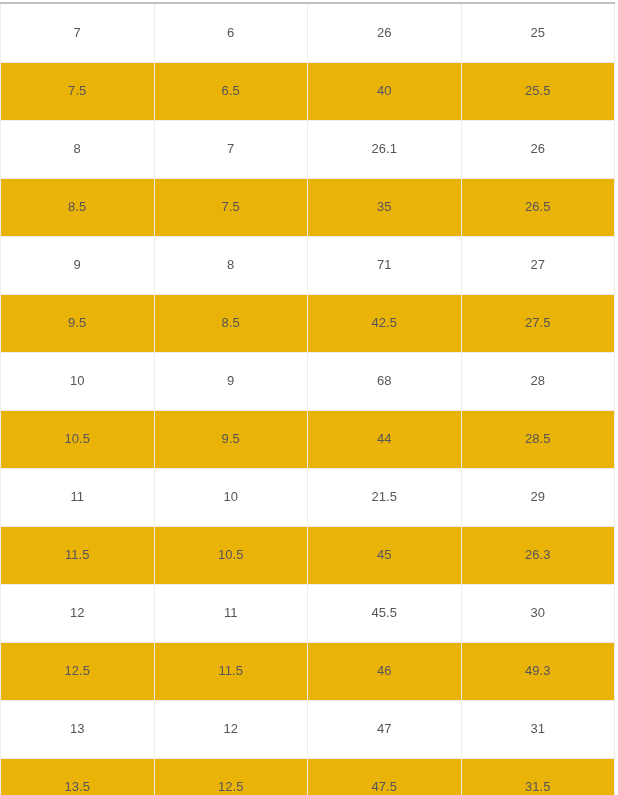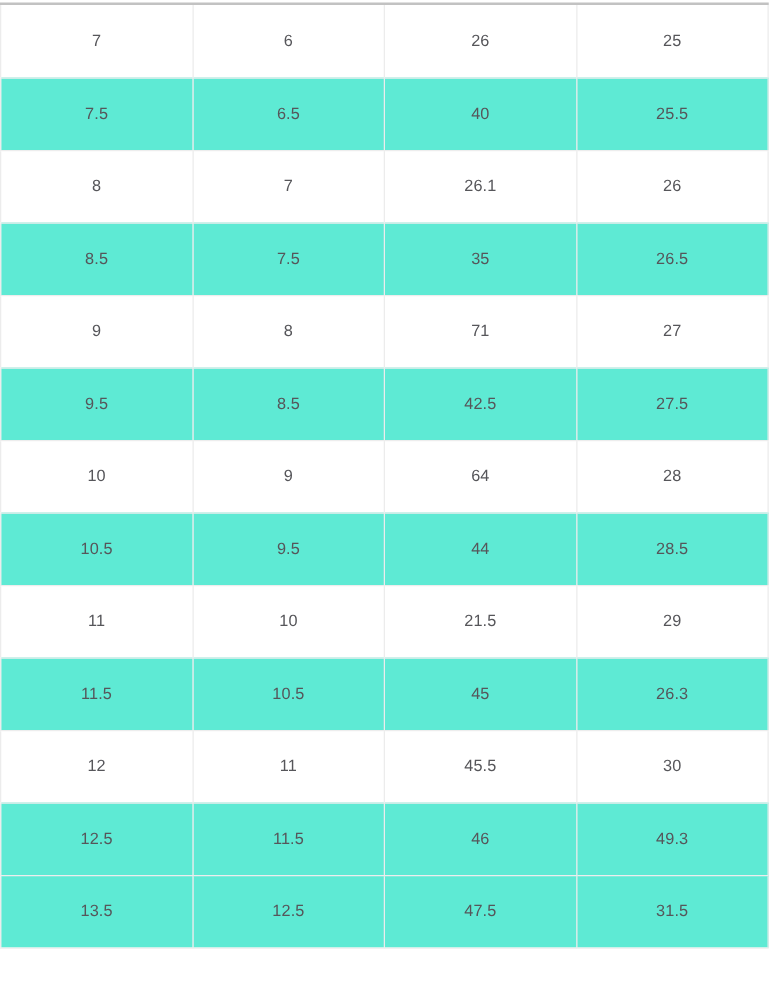--- a/index.html
+++ b/index.html
@@ -69,21 +69,21 @@
     font-weight: 400;
     letter-spacing: 0.1px;
   }
 
   .size-table td:last-child {
     border-right: none;
     margin-top: 46px;
   }
 
   .size-table tr.striped td {
-    background: #5eead4;
+    background: #eab308;
   }
 </style>
 </head>
 <body>
 
 <div class="table-viewport">
 
   <div class="header-cutoff-rule"></div>
 
   <table class="size-table">
@@ -126,21 +126,21 @@
         </tr>
         <tr class="striped">
           <td>9.5</td>
           <td>8.5</td>
           <td>42.5</td>
           <td>27.5</td>
         </tr>
         <tr>
           <td>10</td>
           <td>9</td>
-          <td>64</td>
+          <td>68</td>
           <td>28</td>
         </tr>
         <tr class="striped">
           <td>10.5</td>
           <td>9.5</td>
           <td>44</td>
           <td>28.5</td>
         </tr>
         <tr>
           <td>11</td>
@@ -159,20 +159,26 @@
           <td>11</td>
           <td>45.5</td>
           <td>30</td>
         </tr>
         <tr class="striped">
           <td>12.5</td>
           <td>11.5</td>
           <td>46</td>
           <td>49.3</td>
         </tr>
+        <tr>
+          <td>13</td>
+          <td>12</td>
+          <td>47</td>
+          <td>31</td>
+        </tr>
         <tr class="striped">
           <td>13.5</td>
           <td>12.5</td>
           <td>47.5</td>
           <td>31.5</td>
         </tr>
       </tbody>
   </table>
 
 </div>

